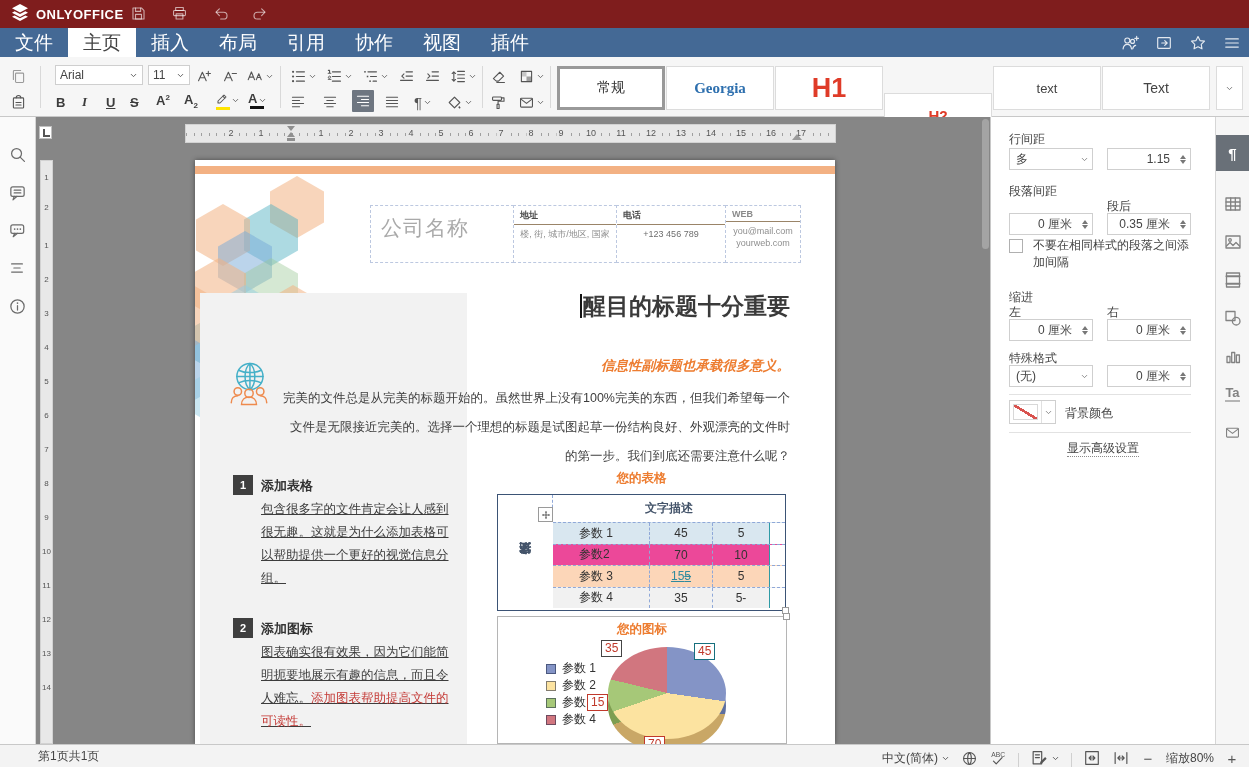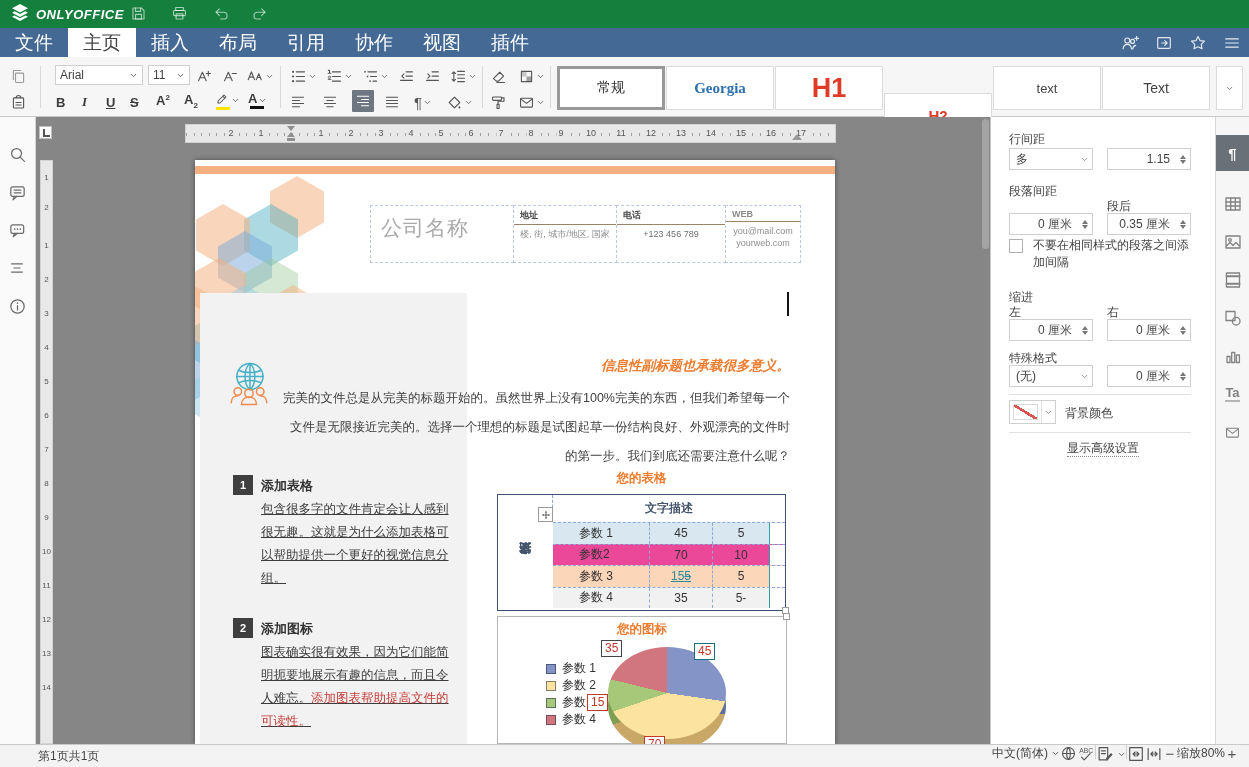--- a/index.html
+++ b/index.html
@@ -3,21 +3,21 @@
 <meta charset="utf-8">
 <style>
   html,body{margin:0;padding:0;}
   body{width:1249px;height:767px;position:relative;overflow:hidden;background:#868686;
        font-family:"Liberation Sans","DejaVu Sans",sans-serif;color:#444;}
   .abs{position:absolute;}
   i.ic{display:inline-flex;align-items:center;justify-content:center;font-style:normal;}
   svg{display:block;}
 
   
-  #titlebar{left:0;top:0;width:1249px;height:28px;background:#15803d;display:flex;align-items:center;color:#fff;font-style:italic;}
+  #titlebar{left:0;top:0;width:1249px;height:28px;background:#7f1d1d;display:flex;align-items:center;color:#fff;}
   #titlebar .logo{margin-left:10px;color:#fff;}
   #titlebar .brand{font-weight:bold;font-size:13px;letter-spacing:.5px;margin-left:6px;color:#fff;}
   .tb-ic{color:rgba(255,255,255,.62);position:absolute;top:5px;}
   #doc-title{position:absolute;left:0;width:100%;text-align:center;font-size:12.5px;color:#eef3f9;pointer-events:none;}
 
   
   #tabbar{left:0;top:28px;width:1249px;height:29px;background:#446995;display:flex;align-items:flex-end;}
   .tab{height:29px;line-height:29px;padding:0 15px;font-size:19px;color:#fff;cursor:default;}
   .tab.active{background:#fff;color:#444;}
   #tabbar-right{position:absolute;right:8px;top:28px;height:29px;display:flex;align-items:center;gap:16px;color:rgba(255,255,255,.85);}
@@ -144,21 +144,21 @@
 
   
   #rightbar{left:1215px;top:117px;width:34px;height:627px;background:#f6f6f6;border-left:1px solid #d6d6d6;box-sizing:border-box;}
   .rb-ic{position:absolute;left:0;width:33px;height:36px;display:flex;align-items:center;justify-content:center;color:#828282;}
   .rb-ic.active{background:#697078;color:#fff;font-weight:bold;font-size:15px;}
   .rb-ta{font-size:13px;color:#828282;font-weight:bold;border-bottom:2px solid #b5b5b5;line-height:14px;}
 
   
   #statusbar{left:0;top:744px;width:1249px;height:23px;background:#f3f3f3;border-top:1px solid #c8c8c8;box-sizing:border-box;font-size:12px;color:#444;}
   #sb-pages{position:absolute;left:38px;top:3px;}
-  #sb-right{position:absolute;right:10px;top:0;height:22px;display:flex;align-items:flex-start;gap:0;}
+  #sb-right{position:absolute;right:10px;top:0;height:22px;display:flex;align-items:flex-end;gap:11px;}
   .sb-item{display:flex;align-items:center;gap:3px;color:#444;}
   .sb-sep{width:1px;height:14px;background:#d0d0d0;}
   .zoomtxt{font-size:12px;}
   .pm{font-size:15px;color:#555;width:14px;text-align:center;}
 </style>
 </head>
 <body>
 
 <div id="titlebar" class="abs">
   <span class="logo"><i class="ic">
@@ -649,21 +649,21 @@
       </div>
       <div class="c-cell c-col" style="width:76px">
         <div class="c-label" style="color:#8a8a8a">WEB</div>
         <div class="c-val">you@mail.com</div>
         <div class="c-val" style="padding-top:0">yourweb.com</div>
       </div>
     </div>
 
     <div id="graycol" class="abs"></div>
 
-    <div id="docmain-title" class="abs"><span class="caret"></span></div>
+    <div id="docmain-title" class="abs"><span class="caret"></span><span>醒目的标题十分重要</span></div>
     <div id="docsub" class="abs">信息性副标题也承载很多意义。</div>
     <div id="docbody" class="abs">完美的文件总是从完美的标题开始的。虽然世界上没有100%完美的东西，但我们希望每一个文件是无限接近完美的。选择一个理想的标题是试图起草一份结构良好、外观漂亮的文件时的第一步。我们到底还需要注意什么呢？</div>
 
     <span id="globe" class="abs">
       <svg viewBox="0 0 60 60" width="56" height="56" fill="none" stroke-width="1.6" stroke-linecap="round">
         <g stroke="#45b0c8">
           <circle cx="31" cy="22" r="14"></circle>
           <path d="M17 22h28M31 8v28M31 8c7 5.5 7 22.5 0 28c-7-5.5-7-22.5 0-28z"></path>
           <path d="M19.5 15.5c6 3 17 3 23 0M19.5 28.5c6-3 17-3 23 0"></path>
         </g>

